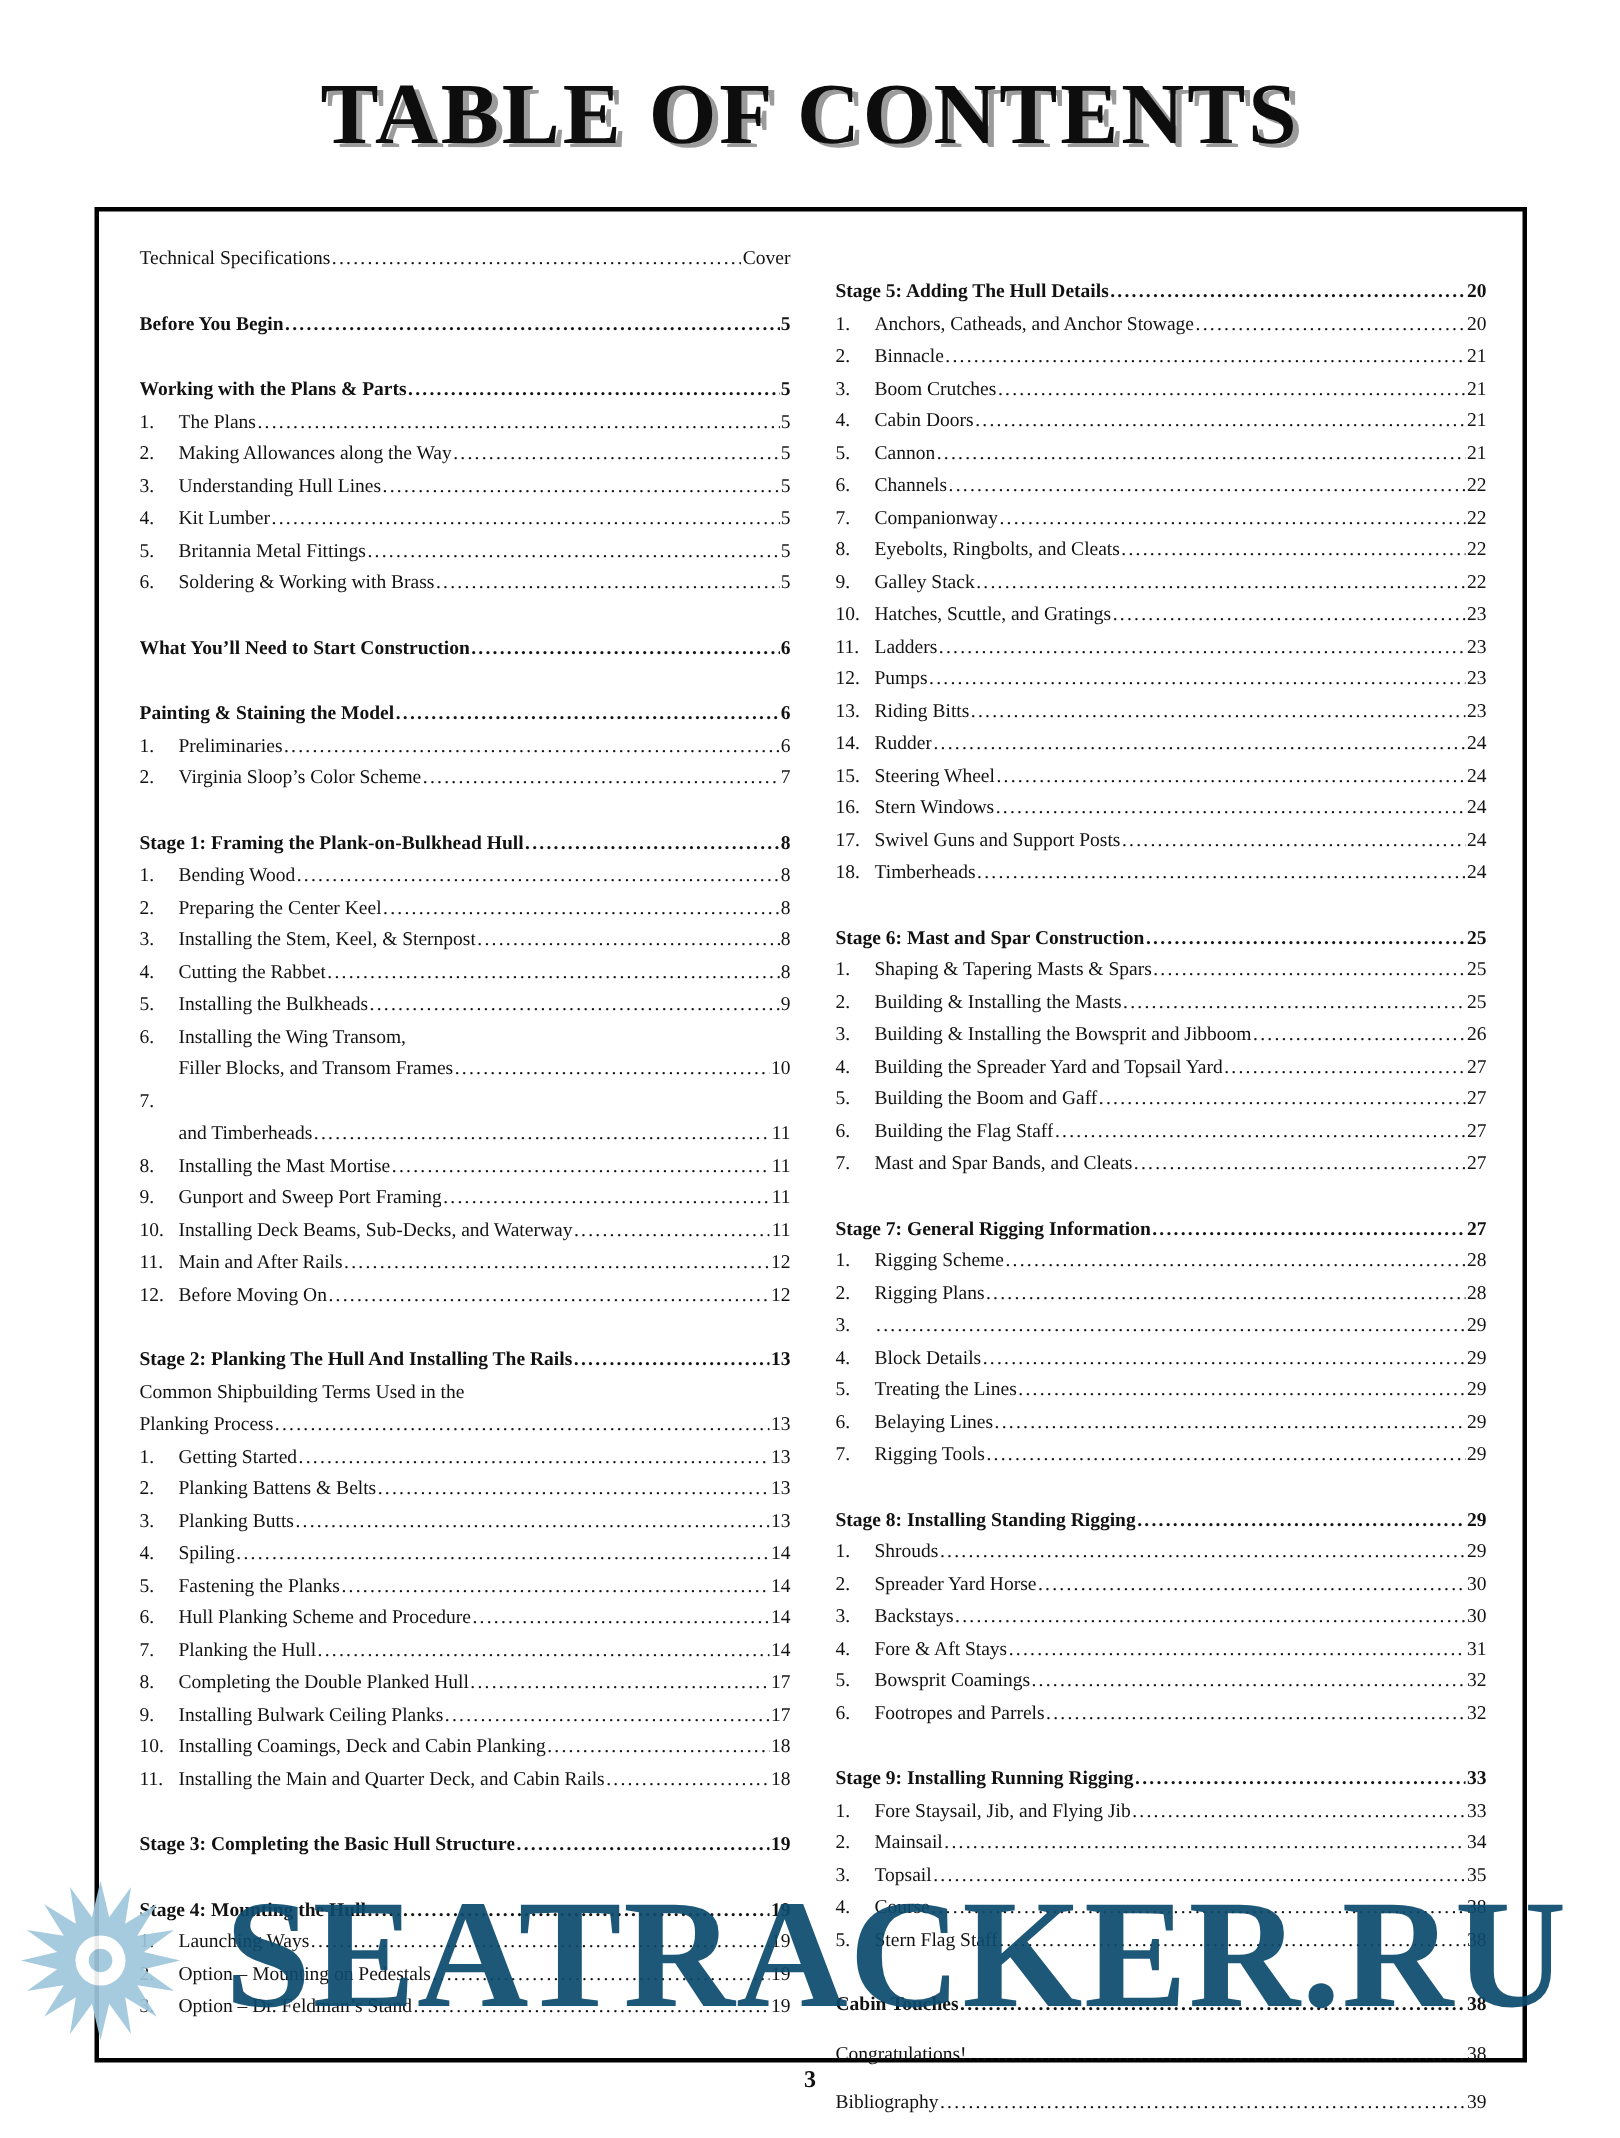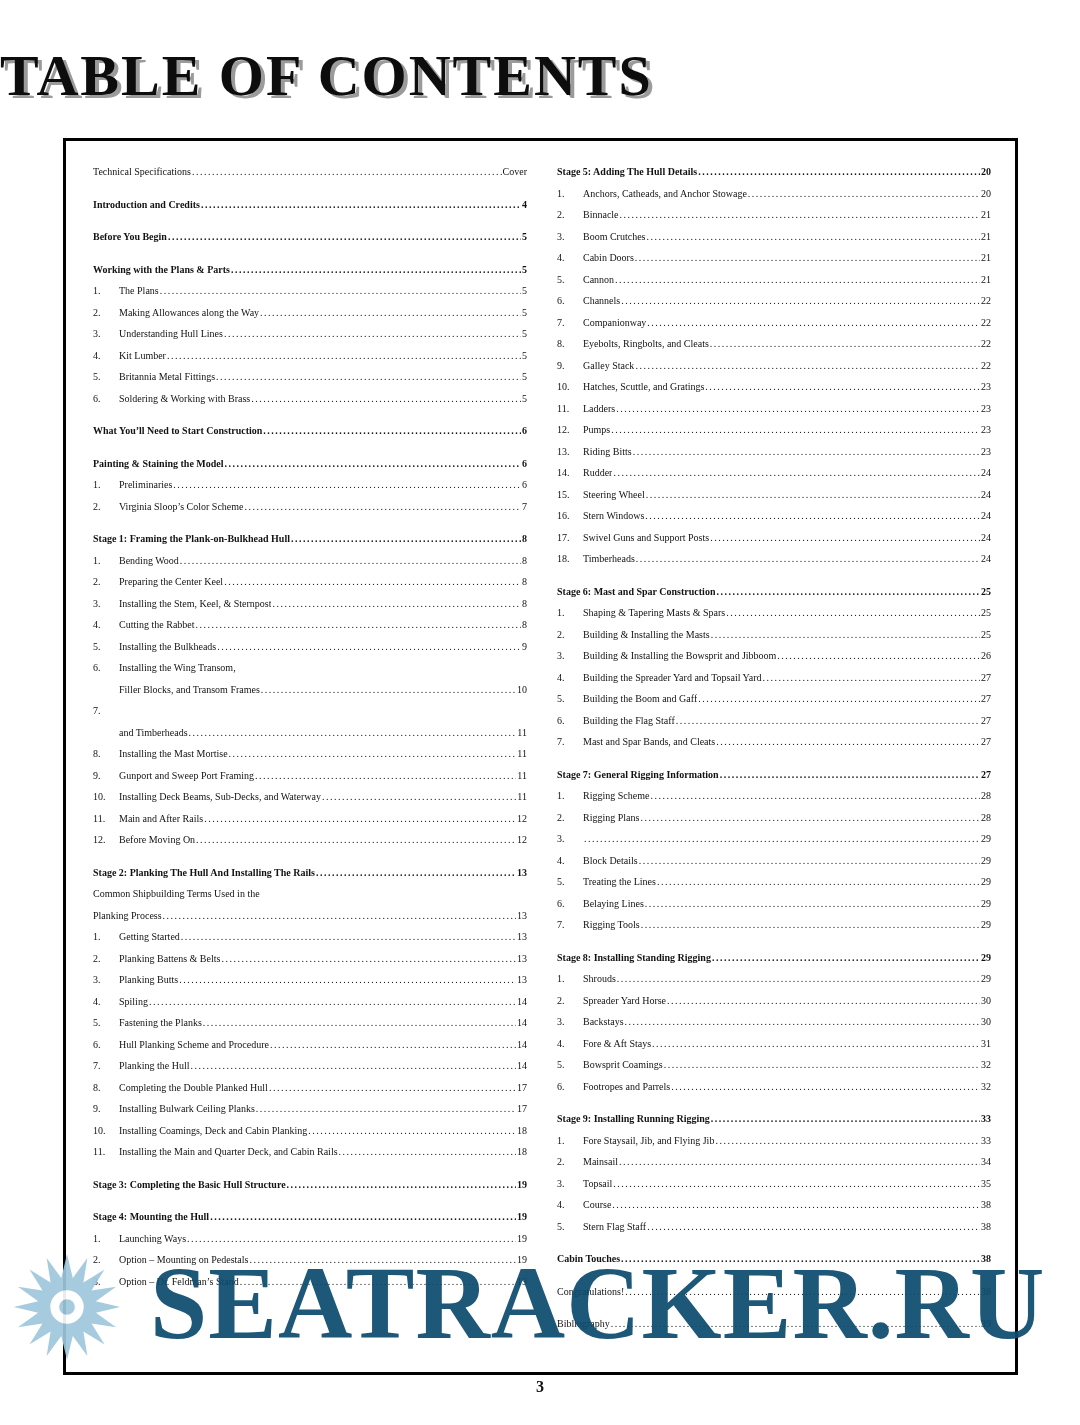--- a/index.html
+++ b/index.html
@@ -4,46 +4,47 @@
 <style>
   * { margin: 0; padding: 0; box-sizing: border-box; }
   html, body { background: #ffffff; }
   body {
     width: 1080px; height: 1425px;
     position: relative; overflow: hidden;
     font-family: "Liberation Serif", serif;
     color: #121212;
   }
   .page-title {
+    text-align: center;
     margin-top: 42px;
     font-size: 58px;
     font-weight: bold;
     letter-spacing: 2px;
     color: #0d0d0d;
     text-shadow: 4px 3px 0 #9b9b9b;
   }
   .toc-box {
     position: absolute;
     left: 63px; top: 138px;
     width: 955px; height: 1237px;
     border: 3px solid #000;
     padding: 20px 24px 0 27px;
     display: flex;
     gap: 30px;
     background: #fff;
   }
   .toc-col {
     flex: 1 1 0;
     min-width: 0;
-    font-size: 10px;
+    font-size: 13px;
     line-height: 21.5px;
   }
   .entry { }
   .entry.spaced { margin-top: 11px; }
-  .entry.bold { font-weight: bold; }
+  .entry.bold { font-weight: bold; margin-top: 22px; }
   .line { display: flex; align-items: baseline; }
   .num { flex: none; width: 26px; }
   .label {
     flex: 0 1 auto;
     white-space: nowrap;
     overflow: hidden;
     min-width: 0;
   }
   .dots {
     flex: 1 1 0;
@@ -92,27 +93,20 @@
 
 <h1 class="page-title">TABLE OF CONTENTS</h1>
 
 <div class="toc-box">
   <div class="toc-col">
       <div class="entry">
         <div class="line">
           <span class="label">Technical Specifications</span>
           <span class="dots"></span>
           <span class="pg">Cover</span>
-        </div>
-      </div>
-      <div class="entry bold spaced">
-        <div class="line">
-          <span class="label">Introduction and Credits</span>
-          <span class="dots"></span>
-          <span class="pg">4</span>
         </div>
       </div>
       <div class="entry bold spaced">
         <div class="line">
           <span class="label">Before You Begin</span>
           <span class="dots"></span>
           <span class="pg">5</span>
         </div>
       </div>
       <div class="entry bold spaced">

